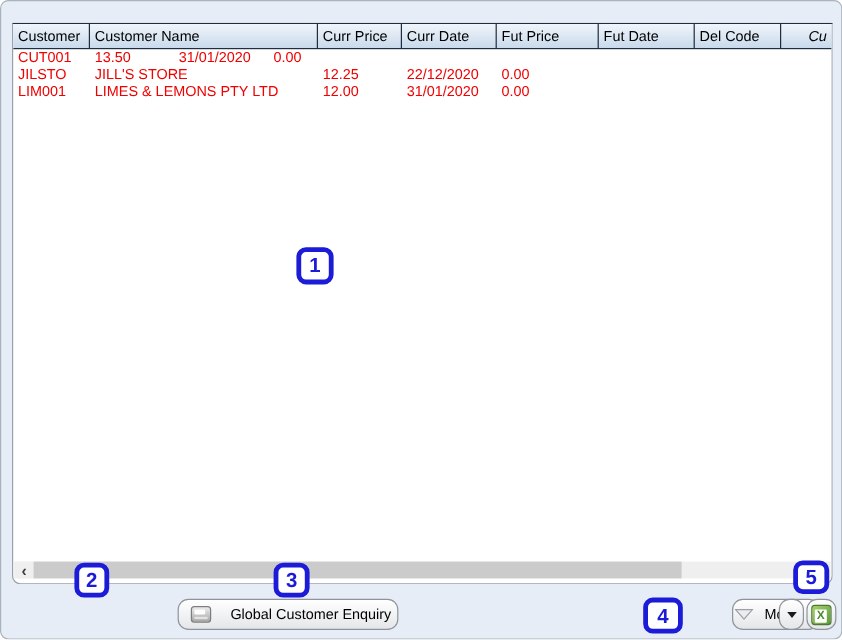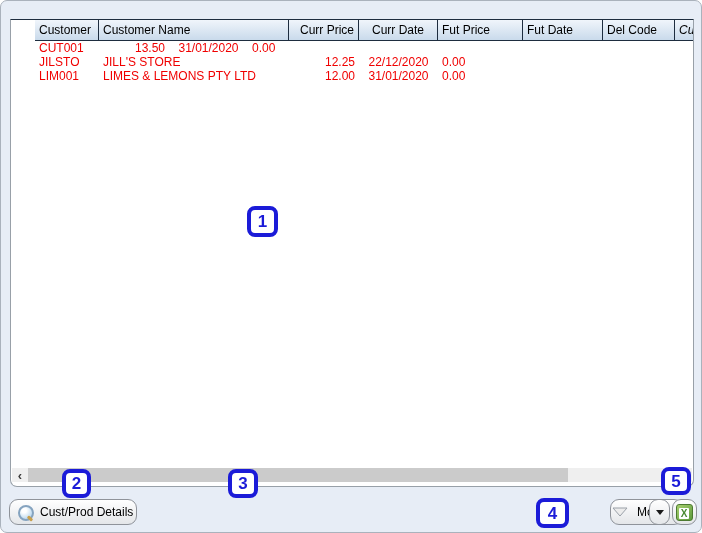--- a/index.html
+++ b/index.html
@@ -18,21 +18,20 @@
   
   .grid {
     position:absolute;
     left:9px; top:18px;
     width:684px; height:468px;
     background:#ffffff;
     border:1px solid #98a0a8;
     border-top:1px solid #1e2d3f;
     border-radius:0 0 7px 7px;
     overflow:hidden;
-    padding-left:24px;
   }
   .grid-header {
     display:flex;
     height:21px;
     background:linear-gradient(#f0f5fb, #c9daeb);
     border-bottom:1px solid #1e2d3f;
     font-size:12px; color:#000;
   }
   .grid-header .cell {
     line-height:20px;
@@ -47,22 +46,22 @@
     font-size:12px;
     color:#f00000;
   }
   .grid-row .cell {
     line-height:14px;
     padding:0 4px;
     overflow:hidden; white-space:nowrap;
   }
   .c0 { width:64px; }
   .c1 { width:190px; }
-  .c2 { width:70px; text-align:right; }
-  .c3 { width:79px;text-align:center; }
+  .c2 { width:70px; text-align:left; }
+  .c3 { width:79px; }
   .c4 { width:85px; text-align:left; }
   .c5 { width:80px; }
   .c6 { width:72px; }
   .c7 { flex:1; text-align:right; }
 
   
   .hscroll {
     position:absolute;
     left:1px; right:1px; bottom:4px; height:14px;
     background:#efefef;
@@ -219,25 +218,25 @@
       <div class="cell c7"></div>
     </div>
 
     <div class="hscroll">
       <div class="harrow left">‹</div>
       <div class="hthumb"></div>
       <div class="harrow right">›</div>
     </div>
   </div>
 
-  <div class="btn btn-cust">
-    <span class="mag"></span>
-    <span>Cust/Prod Details</span>
-  </div>
-
+
+  <div class="btn btn-global">
+    <span class="reg"></span>
+    <span>Global Customer Enquiry</span>
+  </div>
 
   <div class="btn btn-more">
     <svg width="16" height="10">
       <polygon points="1,1 15,1 8,9" fill="#ececec" stroke="#9aa0a8"></polygon>
     </svg>
     <span>More</span>
   </div>
 
   <div class="btn btn-caret">
     <span class="caret"></span>

